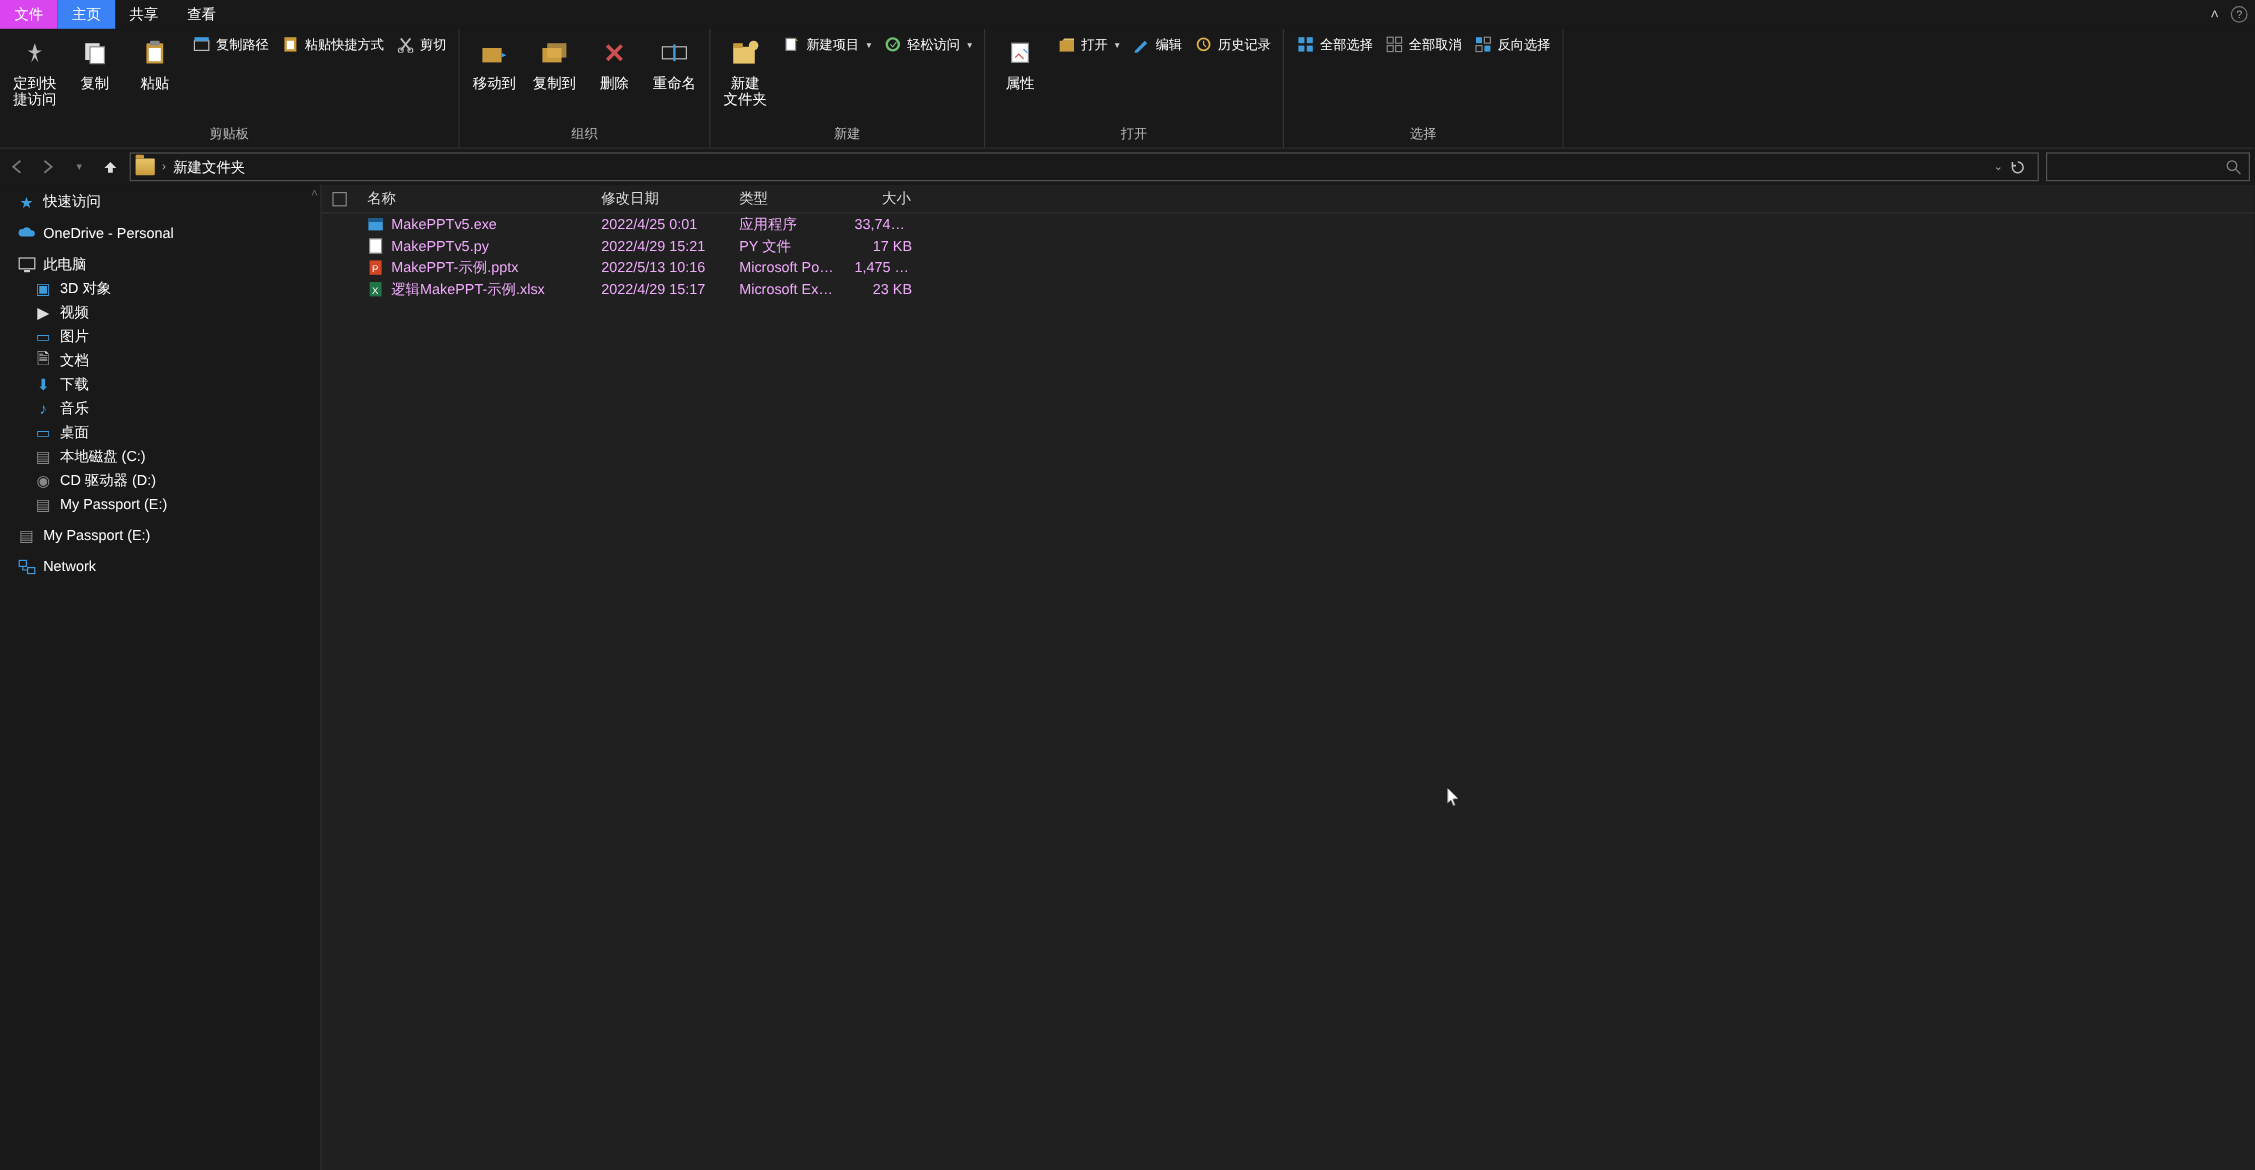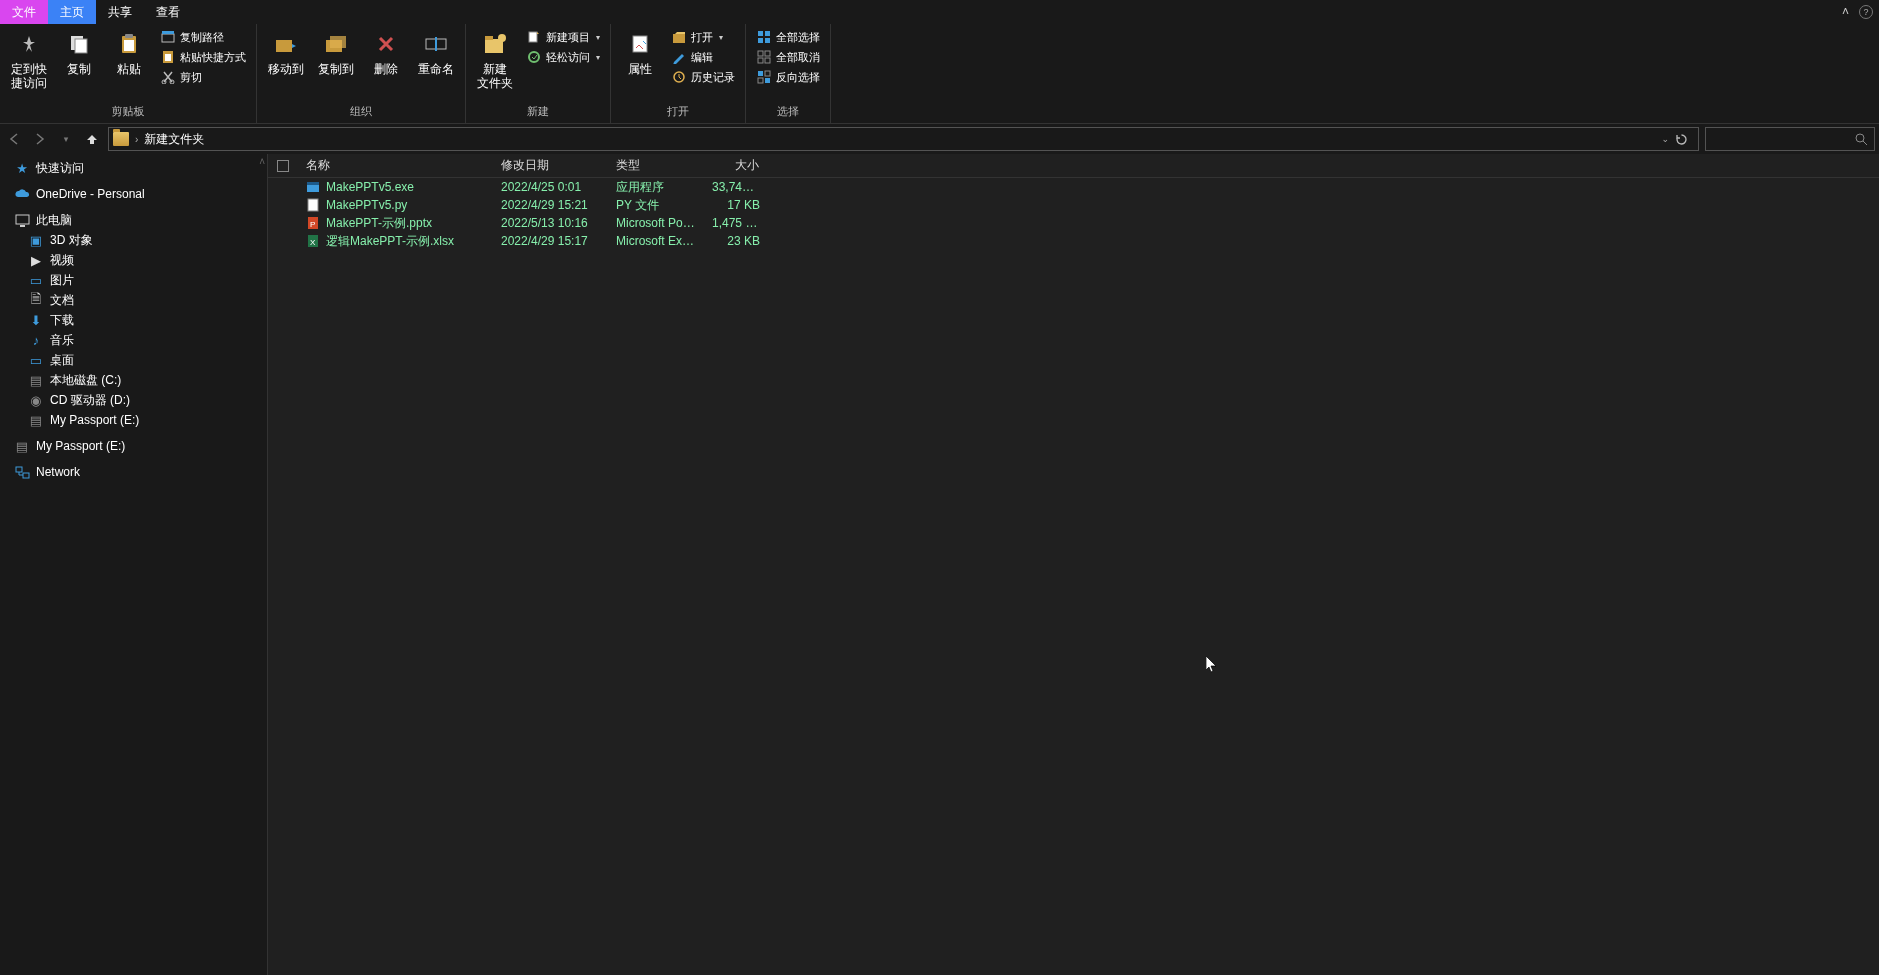--- a/index.html
+++ b/index.html
@@ -14,21 +14,21 @@
 .help-icon { width: 14px; height: 14px; border: 1px solid #777; border-radius: 50%; display: flex; align-items: center; justify-content: center; font-size: 9px; color: #aaa; }
 
 
 .ribbon { height: 100px; background: #191919; border-bottom: 1px solid #333; display: flex; }
 .ribbon-group { display: flex; flex-direction: column; border-right: 1px solid #333; padding: 2px 6px 0; }
 .ribbon-group-body { flex: 1; display: flex; align-items: flex-start; gap: 4px; }
 .ribbon-group-label { text-align: center; color: #bbb; font-size: 11px; padding: 2px 0 4px; }
 .big-btn { display: flex; flex-direction: column; align-items: center; justify-content: flex-start; width: 46px; padding-top: 4px; gap: 4px; }
 .big-btn .icon-box { width: 28px; height: 28px; display: flex; align-items: center; justify-content: center; }
 .big-btn .label { font-size: 12px; text-align: center; line-height: 1.2; }
-.small-btn-col { display: flex; flex-direction: column; gap: 2px; padding-top: 2px; }
+.small-btn-col { display: flex; flex-direction: row; gap: 2px; padding-top: 2px; }
 .small-btn { display: flex; align-items: center; gap: 4px; padding: 1px 4px; font-size: 11px; white-space: nowrap; }
 .small-btn .icon-sm { width: 16px; height: 16px; display: flex; align-items: center; justify-content: center; }
 .dd-arrow { font-size: 8px; color: #ccc; margin-left: 2px; }
 
 
 .address-row { height: 30px; background: #191919; display: flex; align-items: center; padding: 2px 4px; gap: 6px; }
 .nav-arrow { width: 20px; height: 20px; display: flex; align-items: center; justify-content: center; color: #888; }
 .address-box { flex: 1; height: 24px; background: #191919; border: 1px solid #535353; display: flex; align-items: center; padding: 0 4px; gap: 6px; }
 .folder-ic { width: 16px; height: 14px; background: linear-gradient(#e8c56a,#c89a3c); border-radius: 1px; position: relative; }
 .folder-ic::before { content: ""; position: absolute; top: -3px; left: 0; width: 7px; height: 3px; background: #c89a3c; border-radius: 1px 1px 0 0; }
@@ -50,21 +50,21 @@
 .file-pane { flex: 1; background: #202020; display: flex; flex-direction: column; }
 .col-headers { display: flex; align-items: center; height: 24px; border-bottom: 1px solid #333; color: #ddd; font-size: 12px; }
 .col-check { width: 30px; display: flex; align-items: center; justify-content: center; }
 .col-check .box { width: 12px; height: 12px; border: 1px solid #888; }
 .col { padding: 0 8px; border-right: 1px solid transparent; }
 .col-name { width: 195px; }
 .col-date { width: 115px; }
 .col-type { width: 96px; }
 .col-size { width: 64px; text-align: right; }
 .rows { flex: 1; }
-.row { display: flex; align-items: center; height: 18px; font-size: 12px; color: #86efac; }
+.row { display: flex; align-items: center; height: 18px; font-size: 12px; color: #f0abfc; }
 .row .cell { padding: 0 8px; white-space: nowrap; overflow: hidden; text-overflow: ellipsis; }
 .row .cell.name { width: 195px; display: flex; align-items: center; gap: 6px; }
 .row .cell.date { width: 115px; }
 .row .cell.type { width: 96px; }
 .row .cell.size { width: 64px; text-align: right; }
 .file-ic { width: 14px; height: 14px; display: inline-flex; align-items: center; justify-content: center; font-size: 11px; }
 
 
 .c-blue { color: #3e9bdc; }
 .c-white { color: #ddd; }

